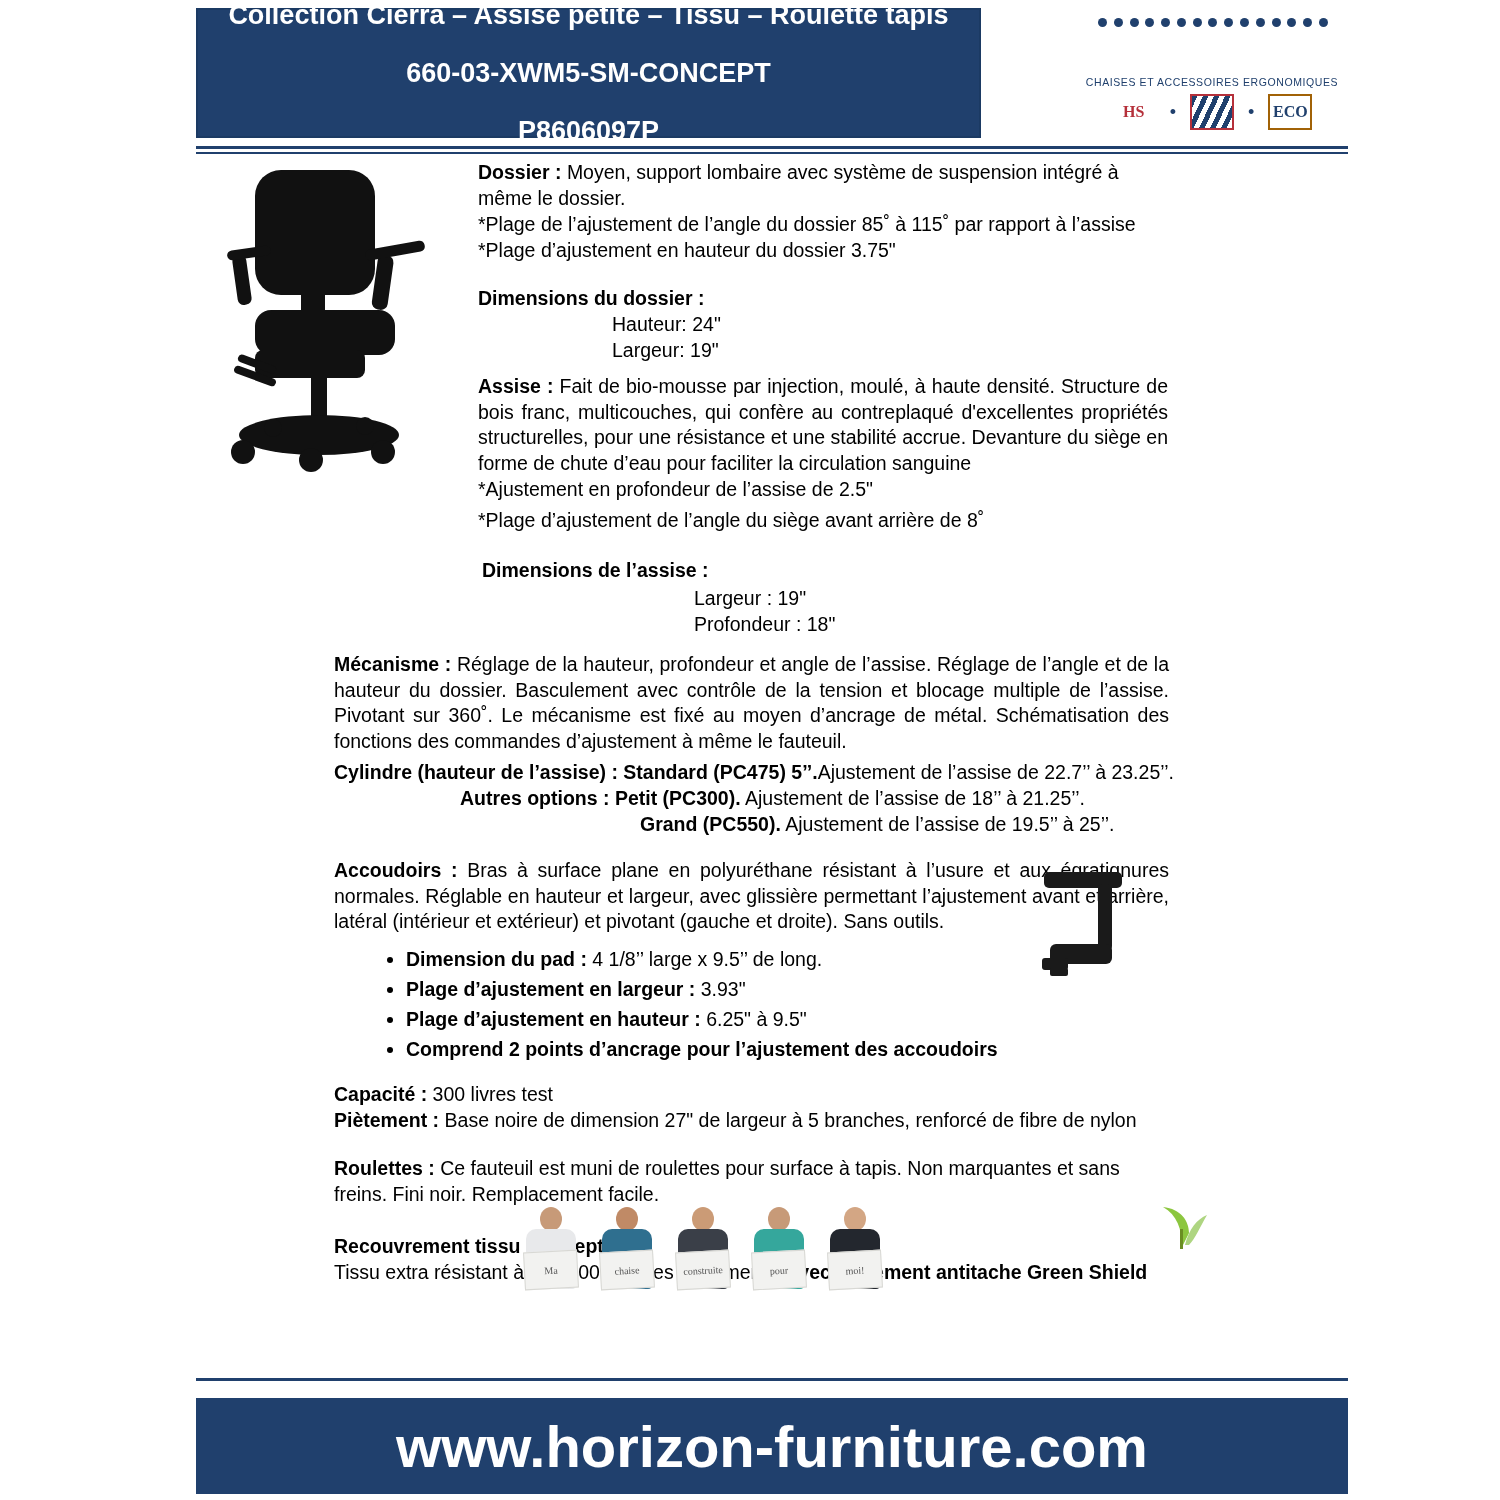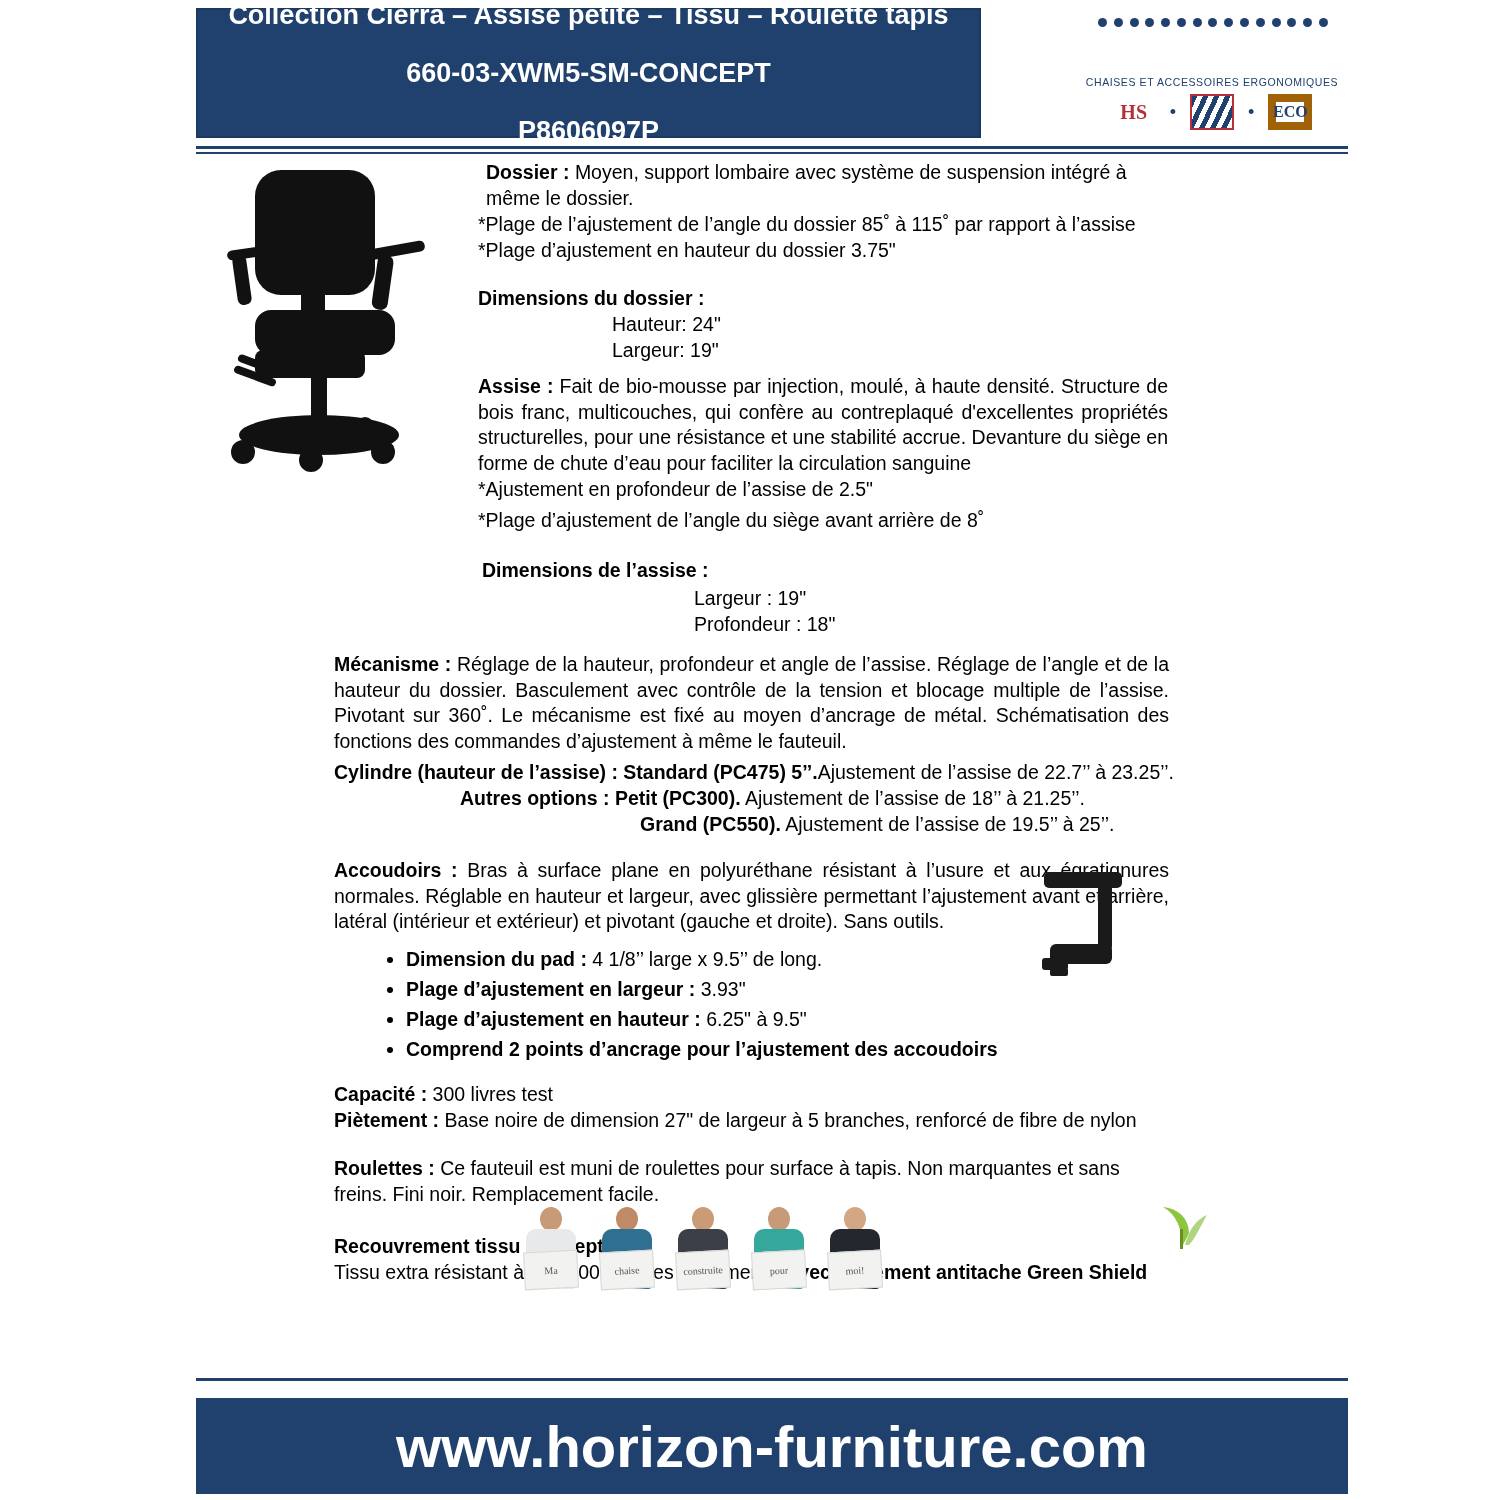--- a/index.html
+++ b/index.html
@@ -77,30 +77,30 @@
   }
   .logo-icons {
     position: absolute;
     left: 0; top: 86px; width: 260px;
     display: flex; align-items: center; justify-content: center; gap: 14px;
   }
   .logo-icons .sep { color: #20406d; font-size: 18px; }
   .badge {
     width: 44px; height: 36px;
     display: flex; align-items: center; justify-content: center;
-    font-size: 20px; font-weight: bold; color: #b5303a;
+    font-size: 16px; font-weight: bold; color: #b5303a;
     font-family: "Liberation Serif", serif;
   }
   .badge.flag {
     background: repeating-linear-gradient(115deg, #20406d 0 5px, #ffffff 5px 10px);
     border: 2px solid #b5303a;
   }
   .badge.eco {
     color: #20406d;
-    border: 8px solid #a16207;
+    border: 2px solid #a16207;
     font-size: 16px;
   }
 
   .rule {
     position: absolute;
     left: 196px;
     width: 1152px; height: 3px;
     background: #20406d;
   }
   .rule.thin { height: 2px; }
@@ -259,21 +259,21 @@
         <rect x="96" y="215" width="16" height="55"></rect>
         <ellipse cx="104" cy="275" rx="80" ry="20"></ellipse>
         <circle cx="28" cy="292" r="12"></circle>
         <circle cx="96" cy="300" r="12"></circle>
         <circle cx="168" cy="292" r="12"></circle>
         <circle cx="58" cy="268" r="9"></circle>
         <circle cx="150" cy="266" r="9"></circle>
       </g>
     </svg>
 
-    <div class="txt" style="left:478px; top:8px; width:690px;margin-left:8px;">
+    <div class="txt" style="left:478px; top:8px; width:690px;">
       <span style="font-weight:bold;">Dossier :</span>
       <span>Moyen, support lombaire avec système de suspension intégré à même le dossier.</span>
     </div>
     <div class="txt" style="left:478px; top:60px; width:700px;">*Plage de l’ajustement de l’angle du dossier 85˚ à 115˚ par rapport à l’assise</div>
     <div class="txt" style="left:478px; top:86px; width:700px;">*Plage d’ajustement en hauteur du dossier 3.75"</div>
 
     <div class="txt" style="left:478px; top:134px; font-weight:bold;">Dimensions du dossier :</div>
     <div class="txt" style="left:612px; top:160px;">Hauteur: 24"</div>
     <div class="txt" style="left:612px; top:186px;">Largeur: 19"</div>
 

